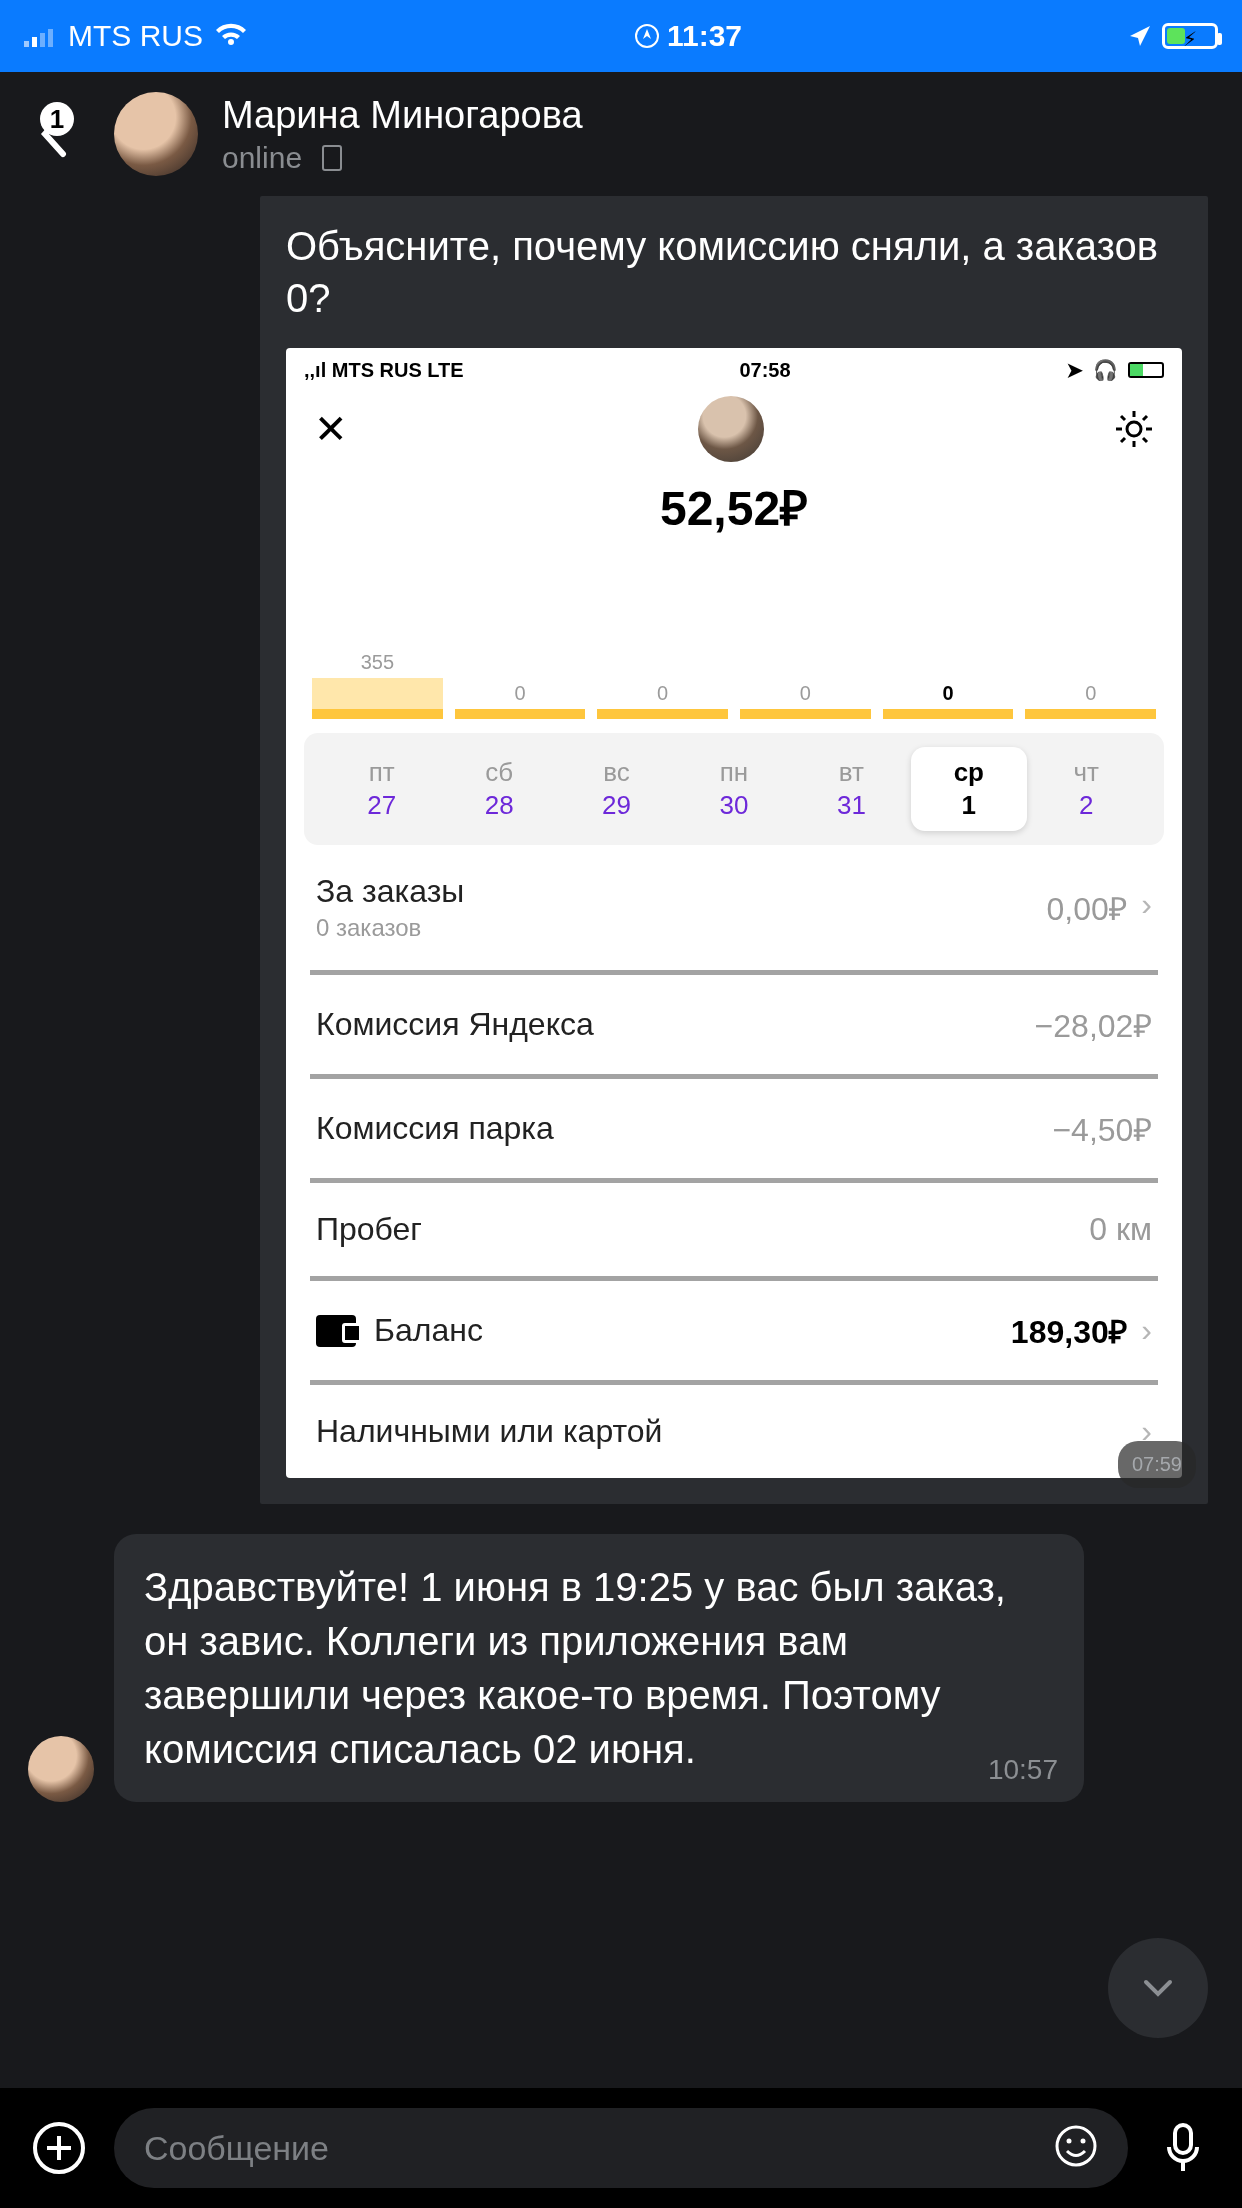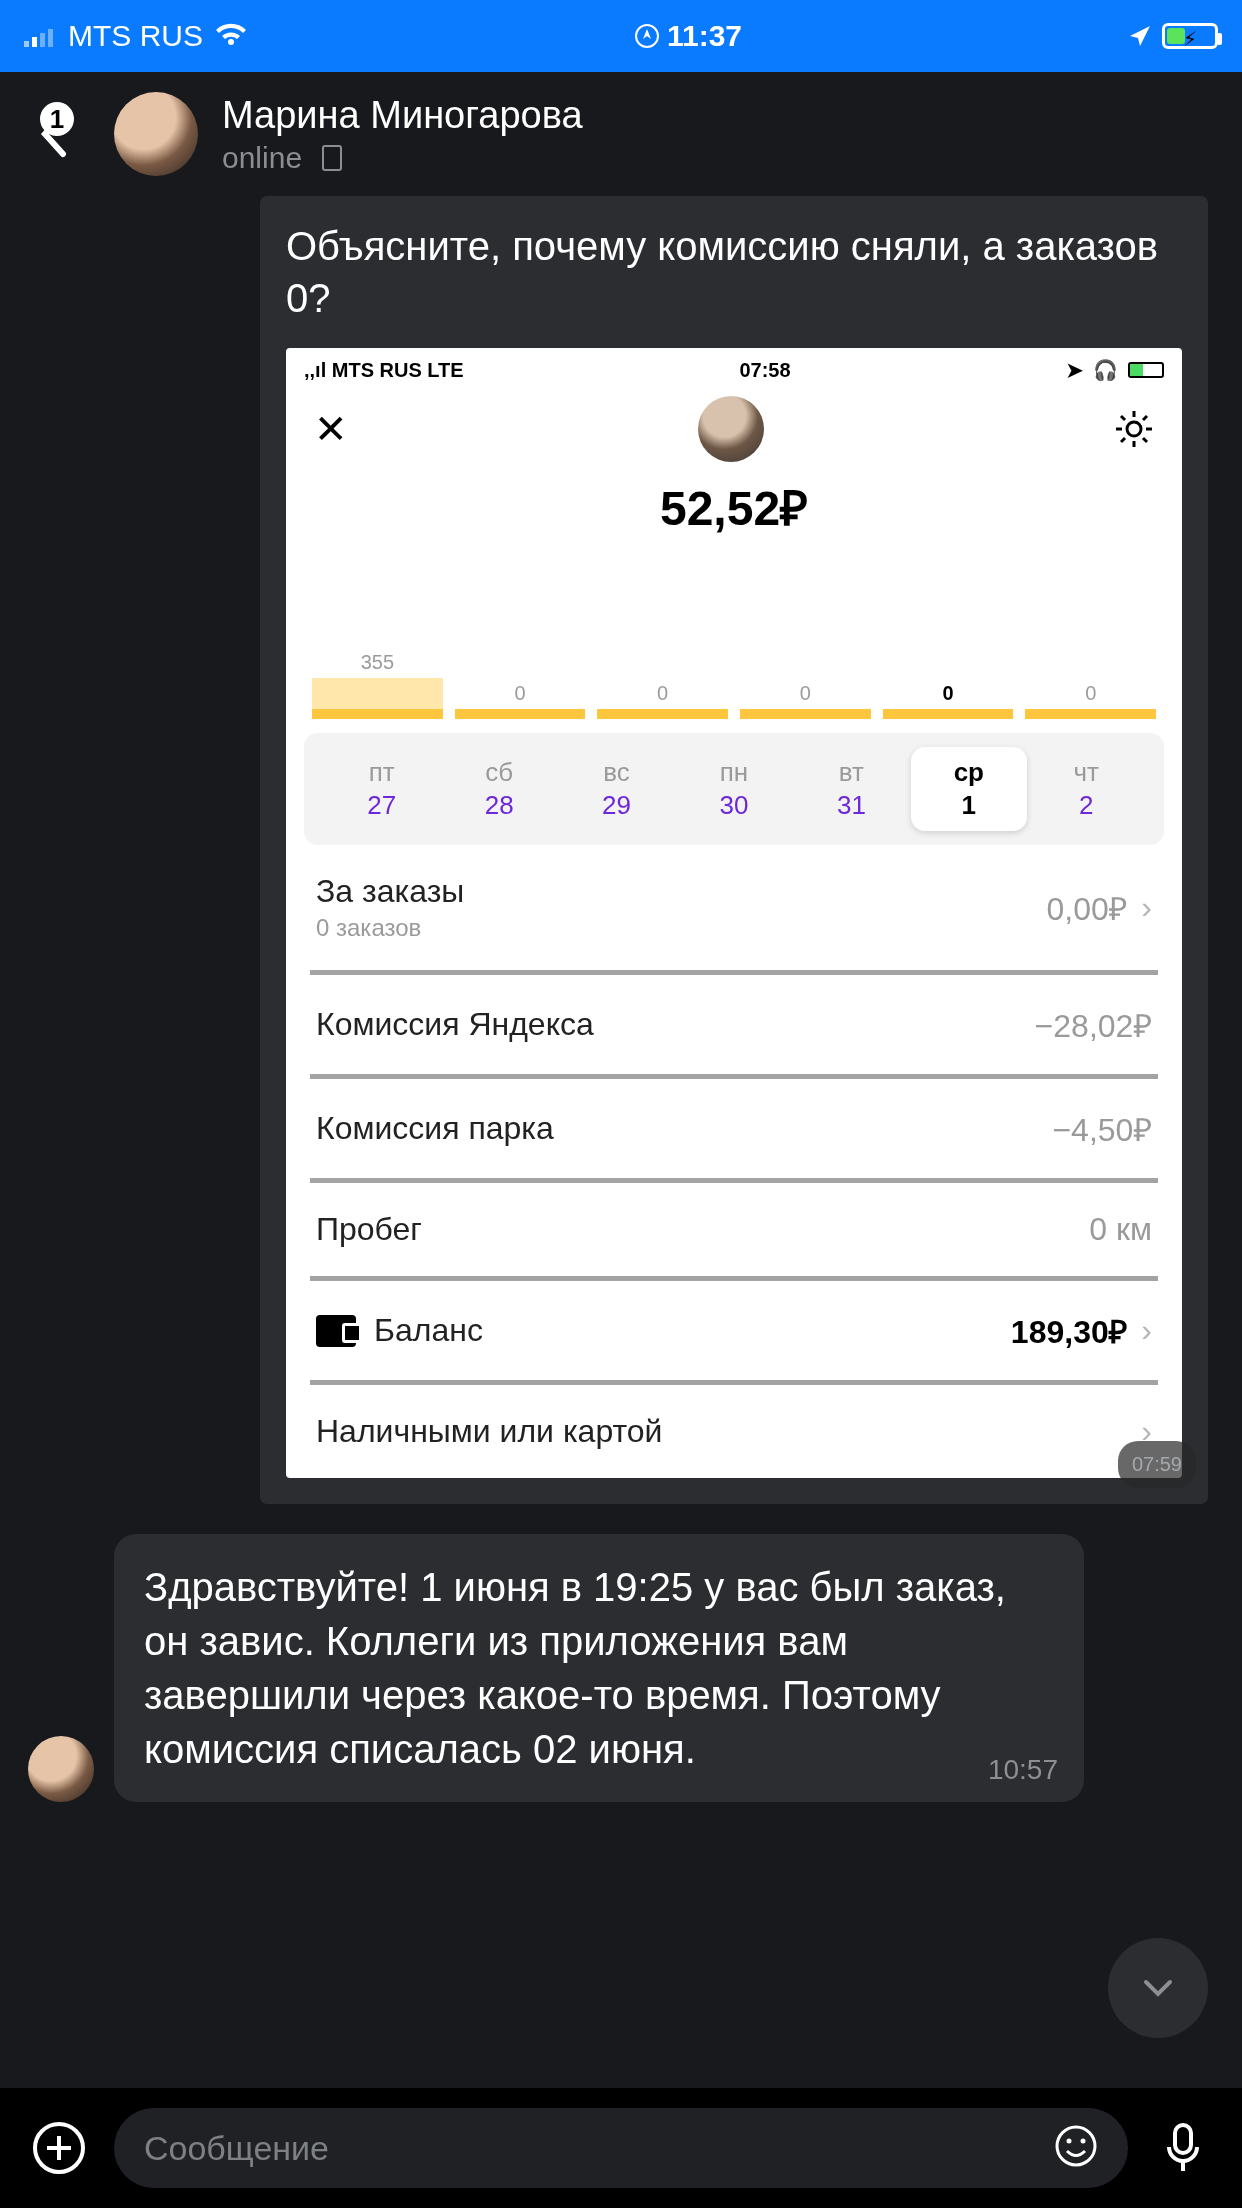--- a/index.html
+++ b/index.html
@@ -19,21 +19,21 @@
   
   .chat-header { display:flex; align-items:center; gap: 24px; padding: 20px 24px 20px 20px; }
   .back { position: relative; display:flex; align-items:center; justify-content:center; width: 70px;}
   .badge { position:absolute; top:-8px; left:20px; background:#fff; color:#000; border-radius:20px; font-size:26px; font-weight:600; min-width:34px; height:34px; display:flex; align-items:center; justify-content:center; padding:0 6px;}
   .avatar-big { width:84px; height:84px; border-radius:50%; background: radial-gradient(circle at 35% 30%, #e6c4a8 0 40%, #7a5a44 60%, #28201e 100%); }
   .hdr-txt .name { font-size: 38px; font-weight: 500; }
   .hdr-txt .status { font-size: 30px; color: #8a8d91; display:flex; align-items:center; gap:20px; margin-top:4px;}
   .device-icon { display:inline-block; width:20px; height:26px; border:2px solid #8a8d91; border-radius:3px;}
 
   
-  .bubble { background:#2b2d31; border-radius: 7px; margin: 0 34px 24px 260px; padding: 24px 26px 26px; position: relative; }
+  .bubble { background:#2b2d31; border-radius: 2px; margin: 0 34px 24px 260px; padding: 24px 26px 26px; position: relative; }
   .bubble-text { font-size: 40px; line-height: 52px; font-weight: 400; }
   .bubble-time { position:absolute; right:12px; bottom:16px; font-size:20px; color:#a5a8ac; background: rgba(40,40,40,.7); padding:12px 14px; border-radius: 20px; }
 
   
   .inner-shot { background:#fff; color:#000; border-radius:4px; margin-top: 24px; overflow:hidden; }
   .inner-status { display:flex; justify-content:space-between; align-items:center; padding: 10px 18px 4px; font-size: 20px; font-weight:600; color:#000;}
   .inner-status .isr { display:flex; gap:10px; align-items:center;}
   .inner-nav { display:flex; justify-content:space-between; align-items:center; padding: 10px 28px 8px; }
   .inner-avatar { width:66px; height:66px; border-radius:50%; background: radial-gradient(circle at 40% 30%, #d9c2ad 0 35%, #6d5746 55%, #3e3833 100%);}
   .gear { width:40px; height:40px; }
@@ -243,21 +243,21 @@
       </div>
 
     <div class="rows">
       <div class="row">
         <div class="rl">
             <div>
           <div class="title">За заказы</div>
           <div class="sub">0 заказов</div>
         </div>
           </div>
-        <div style="display:flex;align-items:center;">
+        <div style="display:flex;align-items:flex-start;">
           <span class="val">0,00₽</span>
           <span class="chev">›</span>
         </div>
       </div>
       <div class="row">
         <div class="title">Комиссия Яндекса</div>
         <span class="val">−28,02₽</span>
       </div>
       <div class="row">
         <div class="title">Комиссия парка</div>

